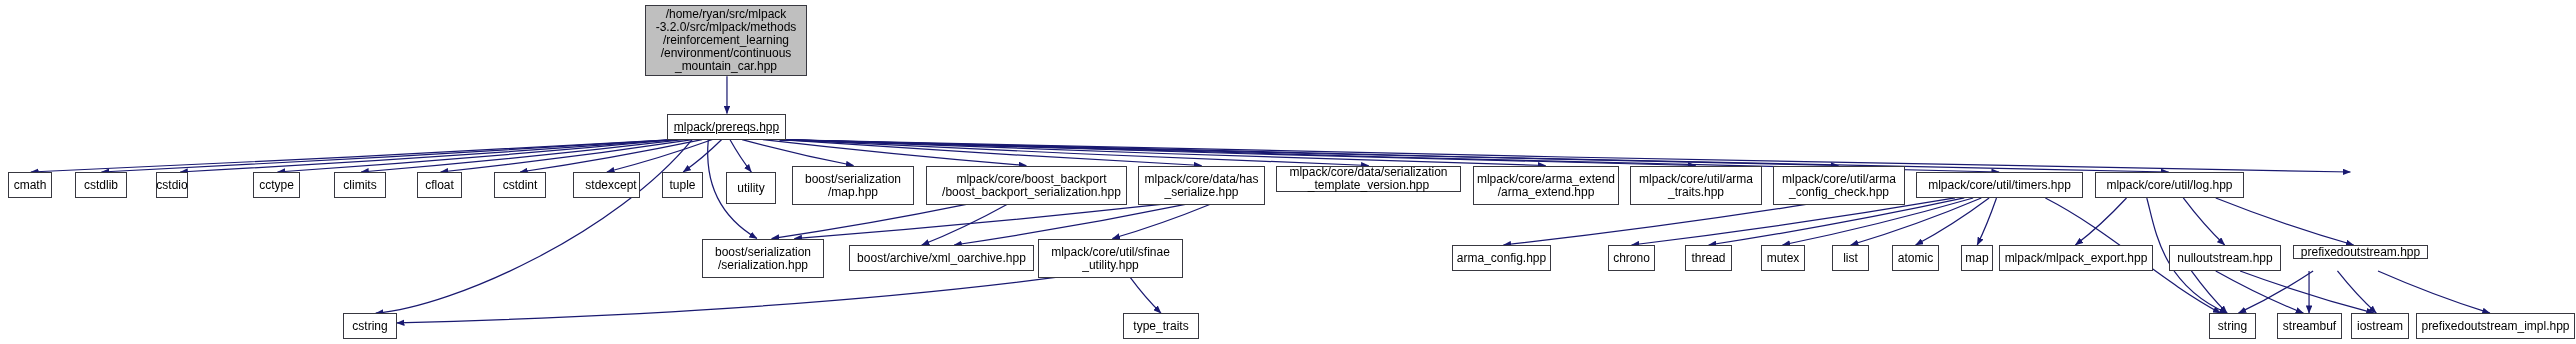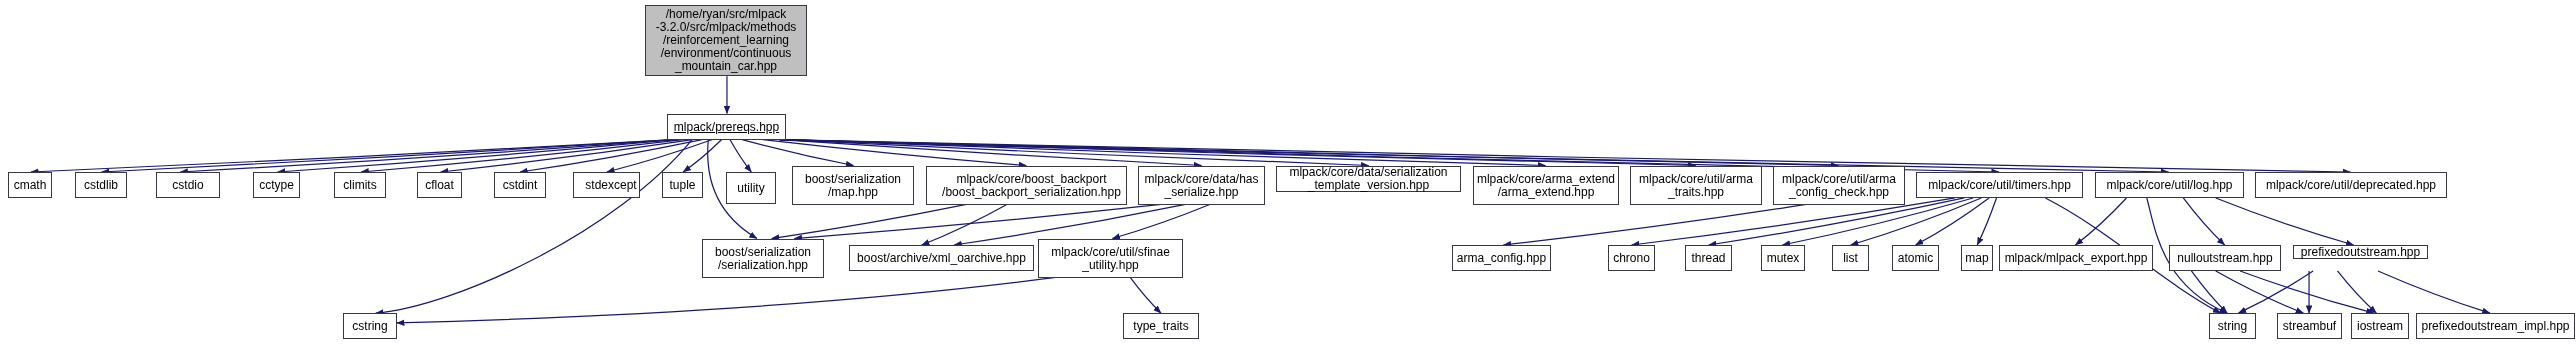--- a/index.html
+++ b/index.html
@@ -100,21 +100,21 @@
     </div>
     <div class="node" style="left: 667px; top: 114px; width: 119px; height: 26px; text-decoration: underline;">
       <div class="lbl">mlpack/prereqs.hpp</div>
     </div>
     <div class="node" style="left: 8px; top: 172px; width: 44px; height: 26px;">
       <div class="lbl">cmath</div>
     </div>
     <div class="node" style="left: 75px; top: 172px; width: 52px; height: 26px;">
       <div class="lbl">cstdlib</div>
     </div>
-    <div class="node" style="left: 156px; top: 172px; width: 64px; height: 26px;">
+    <div class="node" style="left: 156px; top: 172px; width: 32px; height: 26px;">
       <div class="lbl">cstdio</div>
     </div>
     <div class="node" style="left: 253px; top: 172px; width: 47px; height: 26px;">
       <div class="lbl">cctype</div>
     </div>
     <div class="node" style="left: 334px; top: 172px; width: 52px; height: 26px;">
       <div class="lbl">climits</div>
     </div>
     <div class="node" style="left: 417px; top: 172px; width: 45px; height: 26px;">
       <div class="lbl">cfloat</div>
@@ -158,23 +158,20 @@
     <div class="node" style="left: 1773px; top: 166px; width: 132px; height: 39px;">
       <div class="lbl">mlpack/core/util/arma</div>
       <div class="lbl">_config_check.hpp</div>
     </div>
     <div class="node" style="left: 1916px; top: 172px; width: 167px; height: 26px;">
       <div class="lbl">mlpack/core/util/timers.hpp</div>
     </div>
     <div class="node" style="left: 2095px; top: 172px; width: 149px; height: 26px;">
       <div class="lbl">mlpack/core/util/log.hpp</div>
     </div>
-    <div class="node" style="left: 2255px; top: 172px; width: 192px; height: 26px;">
-      <div class="lbl">mlpack/core/util/deprecated.hpp</div>
-    </div>
     <div class="node" style="left: 702px; top: 239px; width: 122px; height: 39px;">
       <div class="lbl">boost/serialization</div>
       <div class="lbl">/serialization.hpp</div>
     </div>
     <div class="node" style="left: 849px; top: 245px; width: 185px; height: 26px;">
       <div class="lbl">boost/archive/xml_oarchive.hpp</div>
     </div>
     <div class="node" style="left: 1038px; top: 239px; width: 145px; height: 39px;">
       <div class="lbl">mlpack/core/util/sfinae</div>
       <div class="lbl">_utility.hpp</div>

